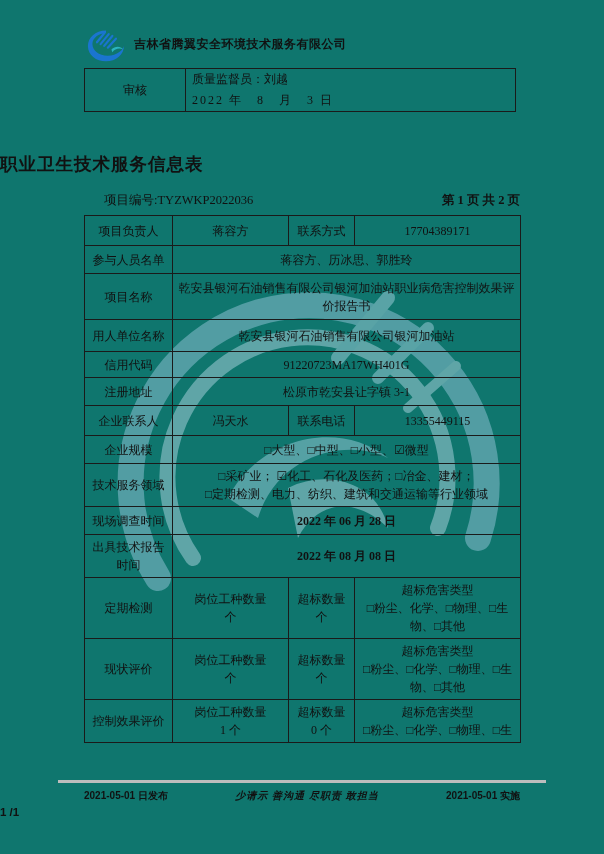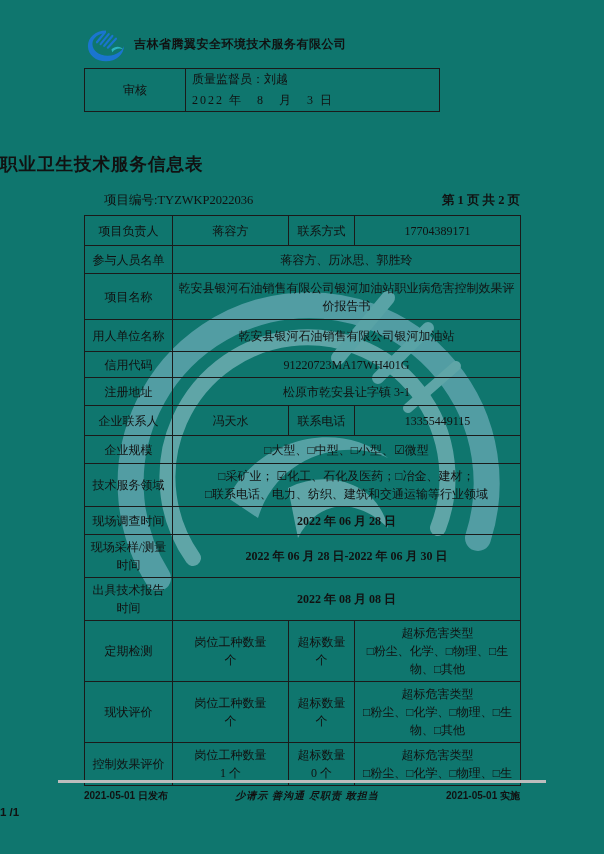--- a/index.html
+++ b/index.html
@@ -25,21 +25,21 @@
          padding: 26px 84px 4px 84px; }
   .hdr-left { display: flex; align-items: center; gap: 6px; }
   .logo { width: 44px; height: 38px; flex: 0 0 auto; }
   .company { font-family: "Liberation Sans", "DejaVu Sans", sans-serif;
              font-weight: bold; font-size: 12px; letter-spacing: .5px; padding-bottom: 2px; }
   .hdr-right { text-align: right; font-family: "Liberation Sans", "DejaVu Sans", sans-serif;
                font-weight: bold; font-size: 10.5px; line-height: 1.5; padding-bottom: 2px; }
   .slogan { font-style: italic; }
 
   
-  .review-tbl { width: 356px; margin: 0 84px; border-collapse: collapse; }
+  .review-tbl { width: 432px; margin: 0 84px; border-collapse: collapse; }
   .review-tbl td { border: 1.6px solid #1a1a1a; font-size: 12px; }
   .review-label { width: 101px; text-align: center; height: 42px; }
   .review-body { padding: 2px 6px; }
   .review-inner { display: flex; flex-direction: column; justify-content: space-between; height: 38px; }
   .review-inspector { text-align: left; font-size: 12px; font-family: Liberation Mono, monospace; }
   .review-date { text-align: left; font-size: 12px; letter-spacing: 2px; }
 
   
   .doc-title { text-align: left; margin-top: 40px; font-size: 17.5px; font-weight: bold;
                font-family: "Liberation Sans", "DejaVu Sans", sans-serif; letter-spacing: 1px; }
@@ -174,33 +174,29 @@
 
       <tr class="h28">
         <td>企业规模</td>
         <td colspan="3">□大型、□中型、□小型、☑微型</td>
       </tr>
 
       <tr class="h36">
         <td>技术服务领域</td>
         <td colspan="3" class="two-line">
           <span>□采矿业；  ☑化工、石化及医药；□冶金、建材；</span>
-          <span>□联系电话、电力、纺织、建筑和交通运输等行业领域</span>
+          <span>□定期检测、电力、纺织、建筑和交通运输等行业领域</span>
         </td>
       </tr>
 
       <tr class="h28">
         <td>现场调查时间</td>
         <td colspan="3" class="bold-date">2022 年 06 月 28 日</td>
       </tr>
 
-      <tr class="h38">
-        <td>现场采样/测量时间</td>
-        <td colspan="3" class="bold-date">2022 年 06 月 28 日-2022 年 06 月 30 日</td>
-      </tr>
 
       <tr class="h36">
         <td>出具技术报告时间</td>
         <td colspan="3" class="bold-date">2022 年 08 月 08 日</td>
       </tr>
 
       <tr class="h44">
         <td>定期检测</td>
         <td class="two-line">
           <span>岗位工种数量</span>

